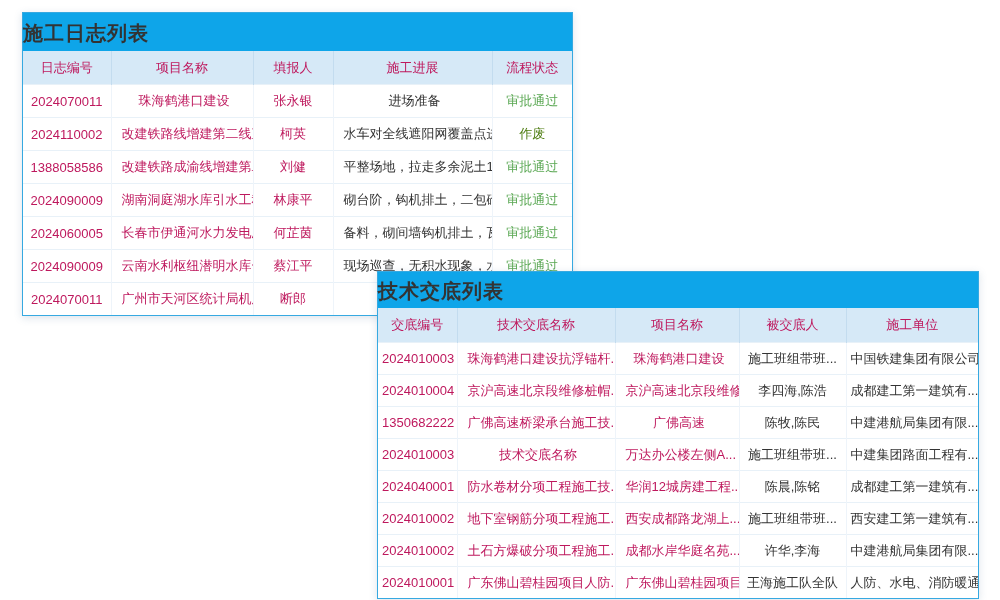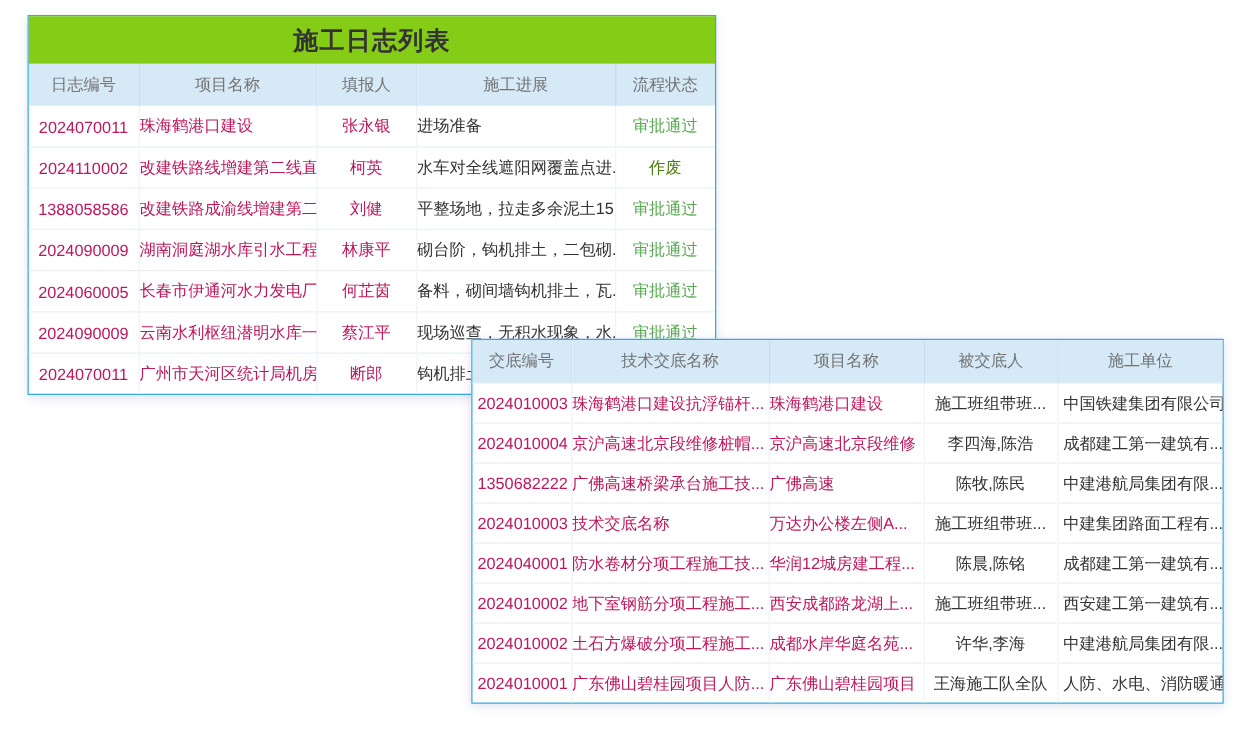--- a/index.html
+++ b/index.html
@@ -11,44 +11,44 @@
   .card{
     position:absolute;
     background:#ffffff;
     border:1px solid #36a9e1;
     box-shadow:0 2px 8px rgba(60,100,140,0.18);
     box-sizing:border-box;
   }
   .card1{left:22px;top:12px;width:551px;z-index:1;}
   .card2{left:377px;top:271px;width:602px;z-index:2;}
   .card-title{
-    text-align:center;font-weight:bold;color:#333333;font-size:20px;
-    background:#84cc16;letter-spacing:1px;
+    text-align:left;font-weight:bold;color:#333333;font-size:20px;
+    background:#0ea5e9;letter-spacing:1px;
   }
   .card1 .card-title{height:38px;line-height:40px;}
   .card2 .card-title{height:36px;line-height:38px;}
   table{border-collapse:collapse;table-layout:fixed;width:100%;}
   th{
-    background:#d6e9f7;color:#737373;font-weight:normal;font-size:13px;
+    background:#d6e9f7;color:#be185d;font-weight:normal;font-size:13px;
     border-right:1px solid #c3dcef;
     white-space:nowrap;overflow:hidden;text-align:center;
   }
   .card1 th{height:31px;}
   .card2 th{height:32px;margin-left:46px;}
   th:last-child{border-right:none;}
   td{
     font-size:13px;color:#333333;
     border-top:1px solid #e8f1f8;border-right:1px solid #eef4fa;
     white-space:nowrap;overflow:hidden;
     padding:0;
   }
   .card1 td{height:32px;}
   .card2 td{height:31px;margin-top:20px;}
   td:last-child{border-right:none;}
-  td.align-left,th.align-left-pad{padding-right:6px;text-align:left;}
+  td.align-left,th.align-left-pad{padding-left:10px;padding-right:6px;text-align:center;}
   td.align-center{text-align:center;padding-left:4px;padding-right:4px;}
   td.link{color:#be185d;cursor:pointer;}
 </style>
 </head>
 <body>
 
 <div class="card card1">
   <div class="card-title">施工日志列表</div>
   <table>
     <colgroup>
@@ -115,20 +115,21 @@
           <td class="align-left link">广州市天河区统计局机房...</td>
           <td class="align-center link">断郎</td>
           <td class="align-left">钩机排土</td>
           <td class="align-center"></td>
         </tr>
       </tbody>
   </table>
 </div>
 
 <div class="card card2">
+  <div class="card-title">技术交底列表</div>
   <table>
     <colgroup>
         <col style="width: 79px;">
         <col style="width: 158px;">
         <col style="width: 124px;">
         <col style="width: 107px;">
         <col style="width: 132px;">
       </colgroup>
     <thead>
         <tr>

